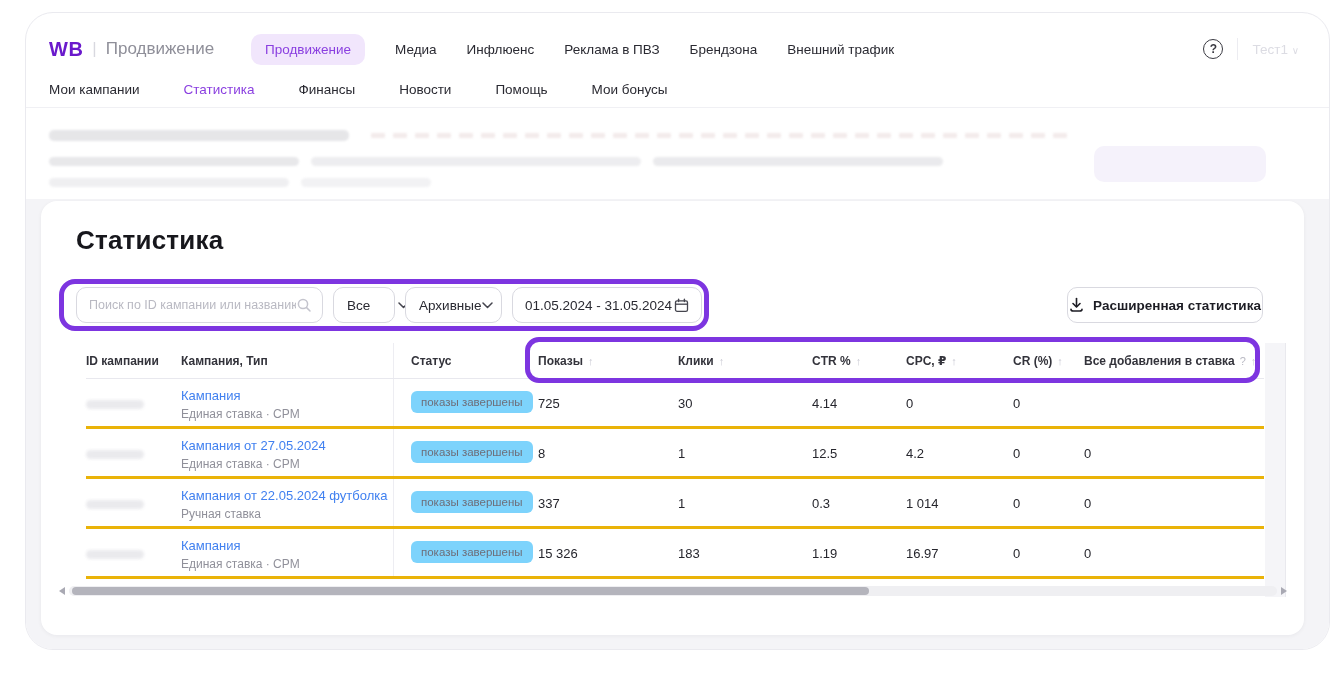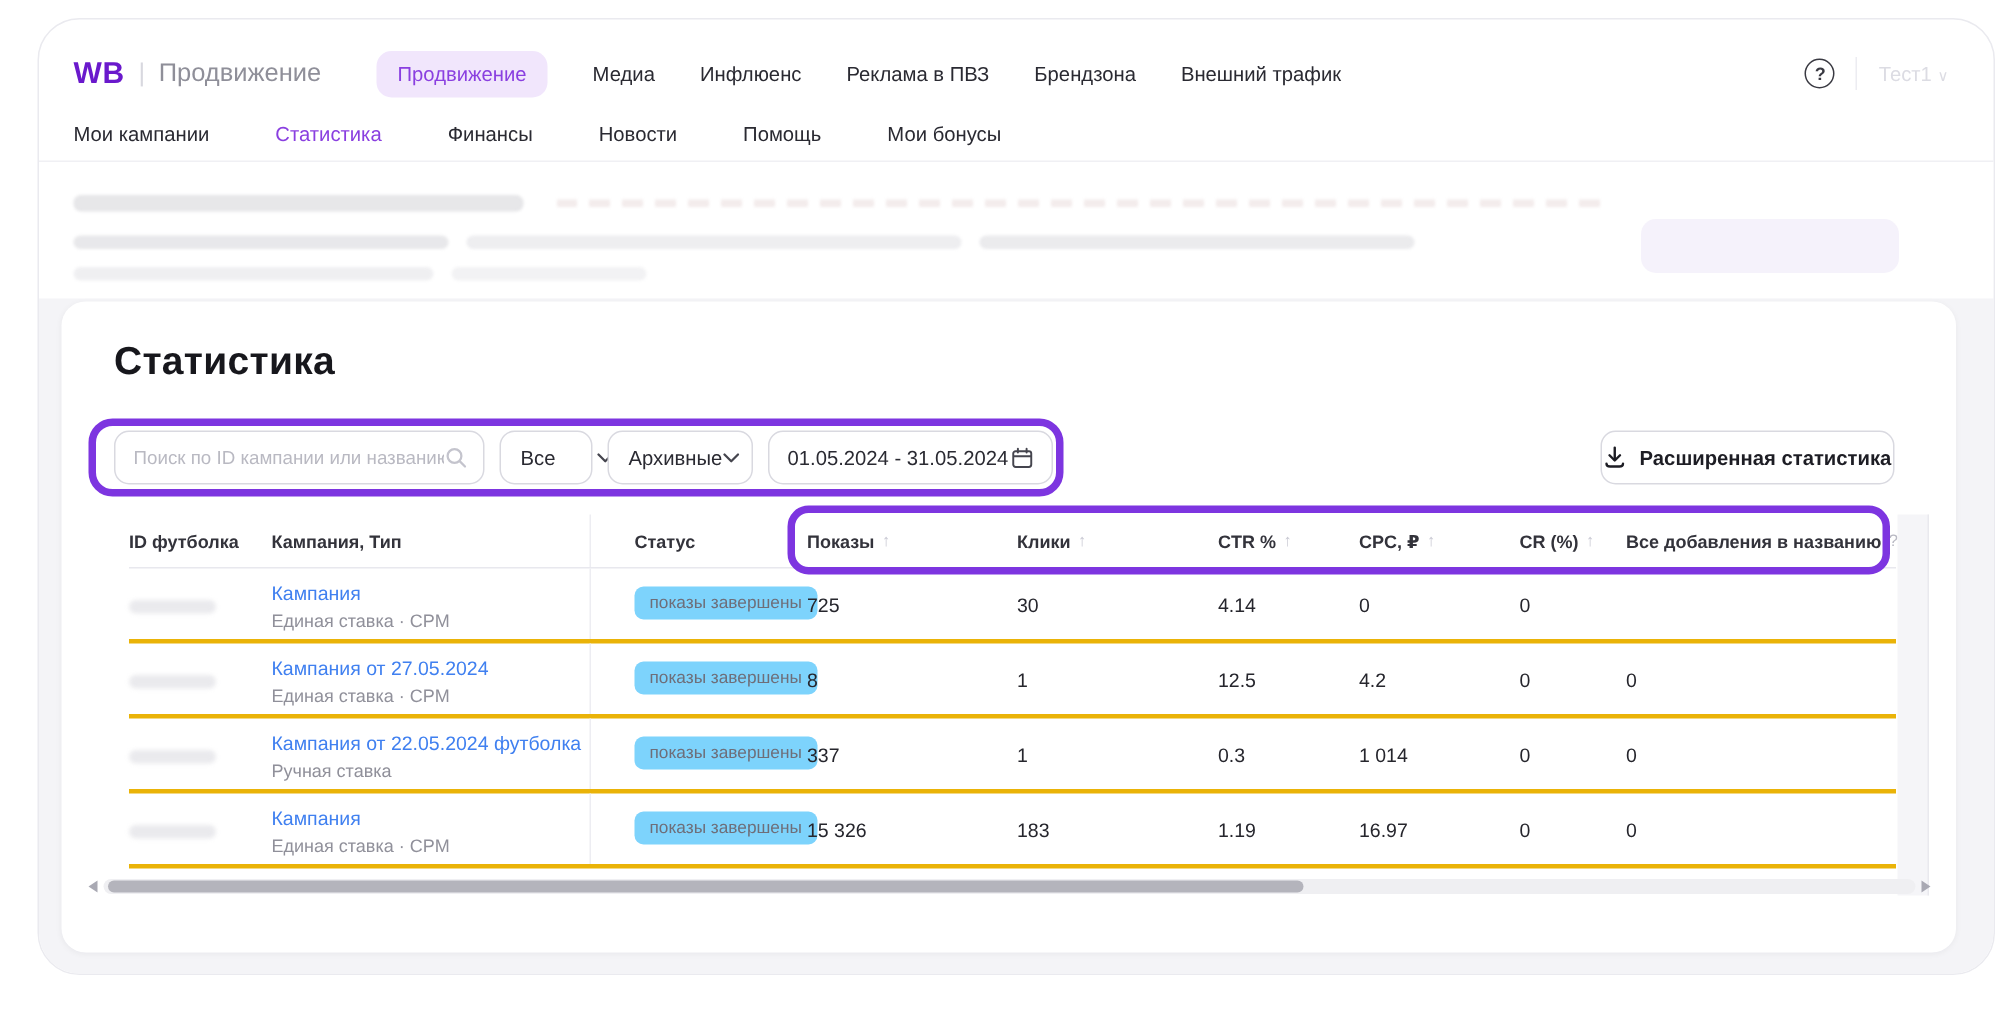--- a/index.html
+++ b/index.html
@@ -77,21 +77,21 @@
 
   
   .tbl-header, .tbl-row { position:absolute; left:45px; width:1178px; display:grid;
     grid-template-columns:95px 212px 145px 140px 134px 94px 107px 71px 180px; }
   .tbl-header { top:142px; height:36px; border-bottom:1px solid #e8e8ee; }
   .th { display:flex; align-items:center; gap:5px; font-size:12px; font-weight:700;
     color:#33333b; white-space:nowrap; }
   .th .sort { color:#c9c9d3; font-size:11px; font-weight:400; }
   .th .qm { color:#b9b9c3; font-size:11px; font-weight:400; }
   .th.sortable { cursor:pointer; }
-  .col-status { border-left:1px solid #ededf2; padding-left:29px; }
+  .col-status { border-left:1px solid #ededf2; padding-left:17px; }
   .tbl-row { height:50px; border-bottom:3px solid #eab308; }
   .cell { font-size:13px; color:#26262d; padding-top:17px; white-space:nowrap; }
   .cell.c-id { padding-top:21px; }
   .id-blur { width:58px; height:9px; border-radius:5px; background:#d9d9df;
     opacity:.55; filter:blur(1.5px); }
   .cell.c-name { padding-top:9px; }
   .c-name .link { font-size:13px; color:#4080f0; cursor:pointer; display:inline-block; }
   .c-name .sub { font-size:12px; color:#90909a; margin-top:4px; }
   .cell.c-status { padding-top:12px; }
   .badge { display:inline-block; background:#7dd3fc; color:#6e6e79; font-size:11.5px;
@@ -210,21 +210,21 @@
             <line x1="7.5" y1="1.5" x2="7.5" y2="9.5" stroke="#1d1d24" stroke-width="1.6" stroke-linecap="round"></line>
             <polyline points="4,6.5 7.5,10 11,6.5" fill="none" stroke="#1d1d24" stroke-width="1.6" stroke-linecap="round" stroke-linejoin="round"></polyline>
             <path d="M2 12.2 C2 13.6 3 14 4.4 14 L10.6 14 C12 14 13 13.6 13 12.2" fill="none" stroke="#1d1d24" stroke-width="1.6" stroke-linecap="round"></path>
           </svg>
           <span>Расширенная статистика</span>
         </div>
       </div>
 
       <div class="tbl-header">
         <div class="th">
-          <span>ID футболка</span>
+          <span>ID кампании</span>
         </div>
         <div class="th">
           <span>Кампания, Тип</span>
         </div>
         <div class="th col-status">
           <span>Статус</span>
         </div>
         <div class="th sortable">
           <span>Показы</span>
           <span class="sort">↑</span>
@@ -239,21 +239,21 @@
         </div>
         <div class="th sortable">
           <span>CPC, ₽</span>
           <span class="sort">↑</span>
         </div>
         <div class="th sortable">
           <span>CR (%)</span>
           <span class="sort">↑</span>
         </div>
         <div class="th sortable">
-          <span>Все добавления в названию</span>
+          <span>Все добавления в ставка</span>
           <span class="qm">?</span>
           <span class="sort">↑</span>
         </div>
       </div>
 
       <div class="tbl-row" style="top:178px">
         <div class="cell c-id">
             <div class="id-blur"></div>
           </div>
         <div class="cell c-name">

